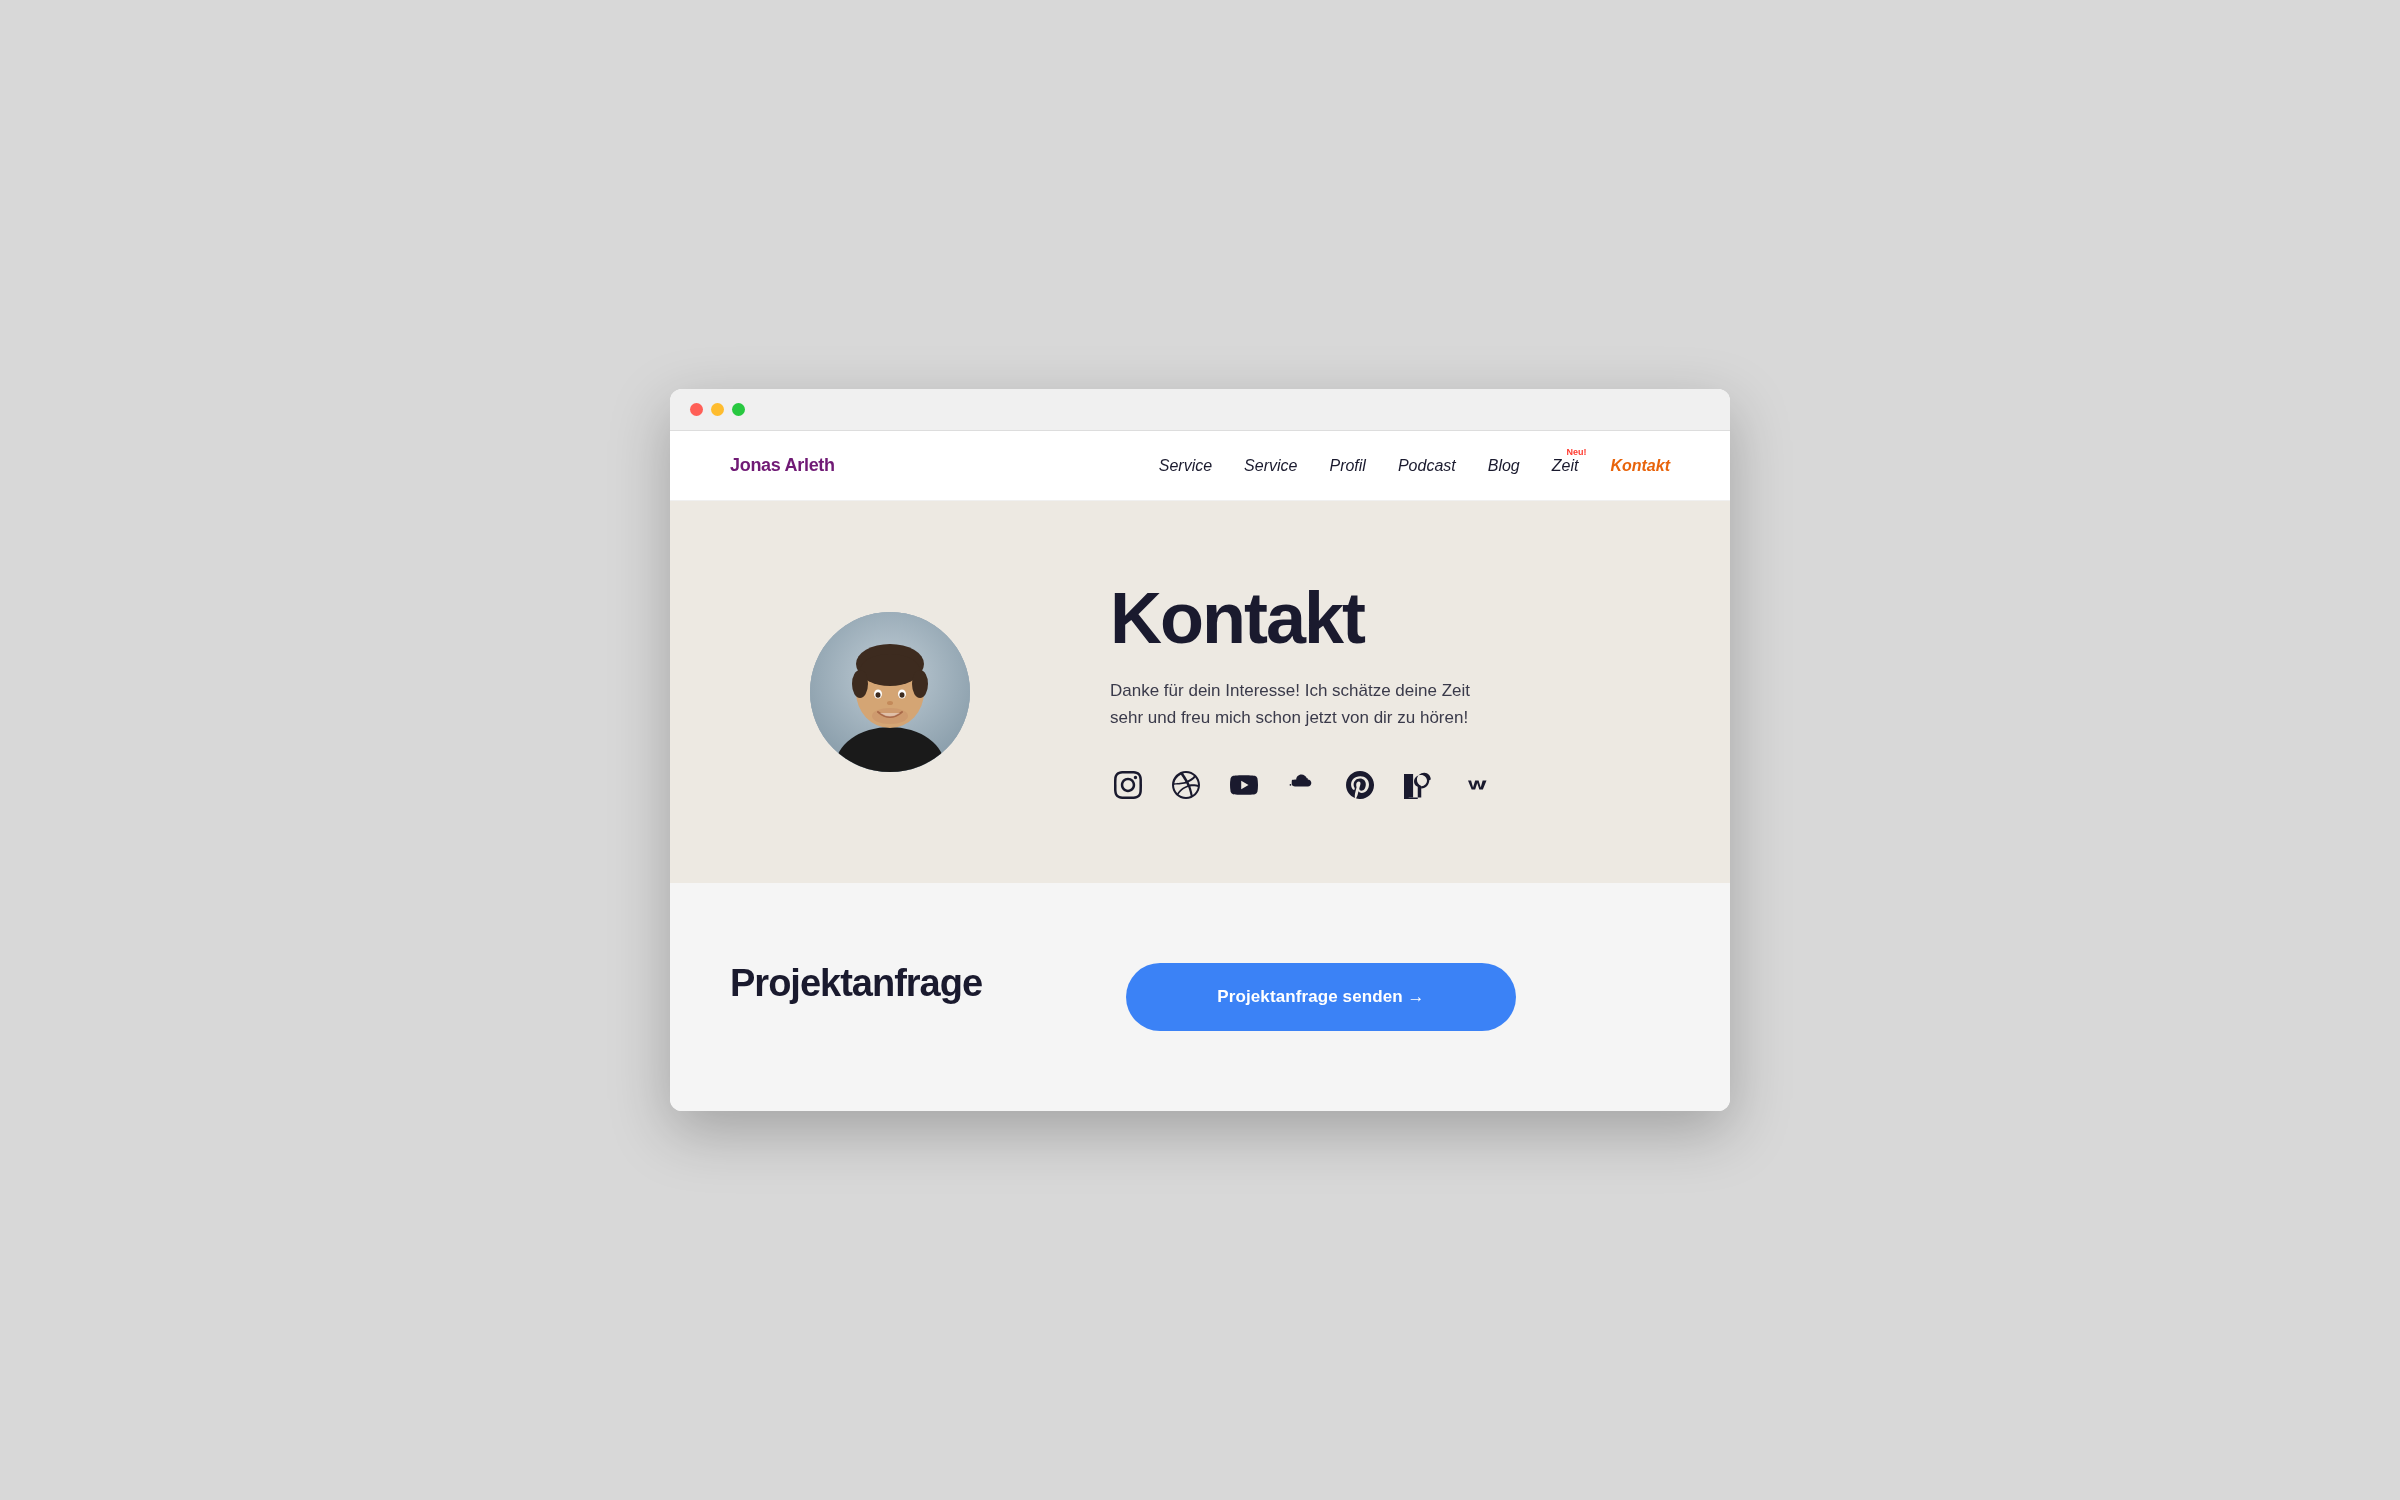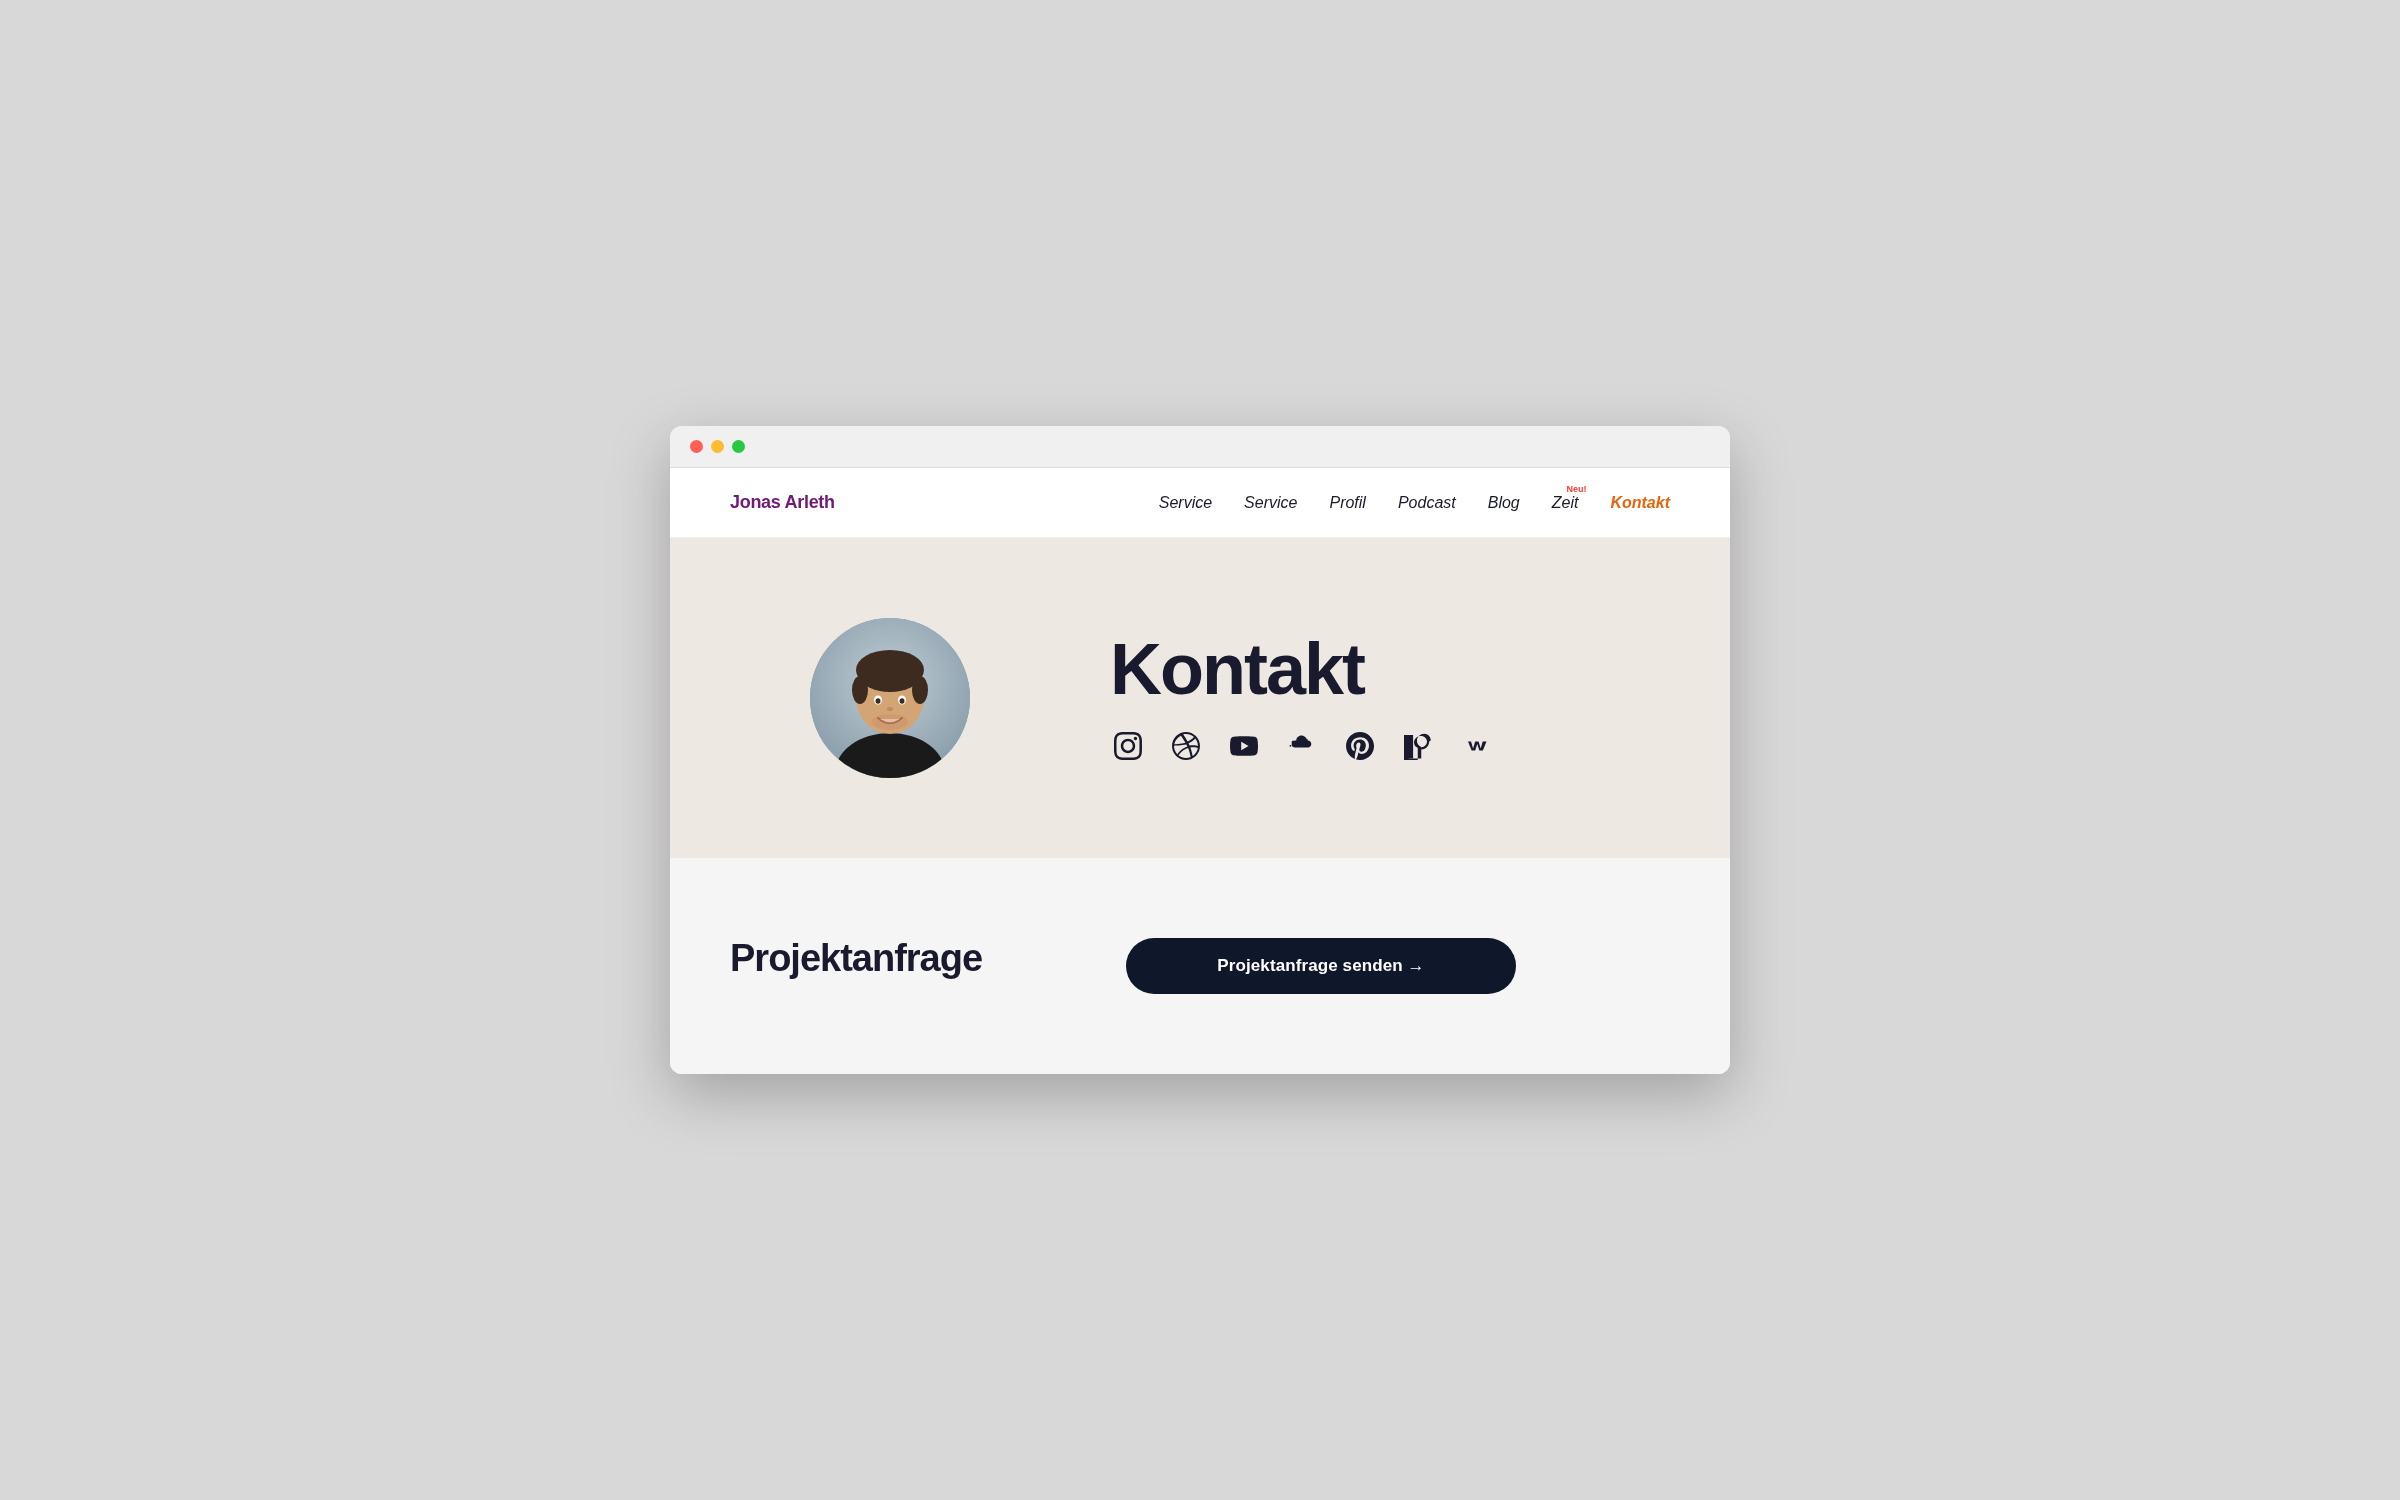--- a/index.html
+++ b/index.html
@@ -199,25 +199,25 @@
 
     .project-desc {
       font-size: 16px;
       color: #3a3a4a;
       line-height: 1.7;
       margin-bottom: 36px;
       max-width: 400px;
     }
 
     .cta-button {
-      background: #0f172a;
+      background: #3b82f6;
       color: #ffffff;
       border: none;
       border-radius: 50px;
-      padding: 18px 0;
+      padding: 24px 0;
       width: 390px;
       font-size: 17px;
       font-weight: 600;
       cursor: pointer;
       display: flex;
       align-items: center;
       justify-content: center;
       gap: 8px;
       letter-spacing: 0.1px;
     }
@@ -298,20 +298,21 @@
           <path d="M 68 100 Q 80 110 92 100" stroke="#a06040" stroke-width="2" fill="none" stroke-linecap="round"></path>
 
           <path d="M 70 101 Q 80 108 90 101" stroke="none" fill="#fff" opacity="0.6"></path>
 
           <ellipse cx="80" cy="104" rx="18" ry="8" fill="#c08060" opacity="0.3"></ellipse>
         </svg>
       </div>
     </div>
     <div class="hero-right">
       <h1 class="hero-title">Kontakt</h1>
+      <p class="hero-subtitle">Danke für dein Interesse! Ich schätze deine Zeit sehr und freu mich schon jetzt von dir zu hören!</p>
       <div class="social-icons">
 
         <div class="social-icon">
           <svg viewBox="0 0 24 24" xmlns="http://www.w3.org/2000/svg">
             <path d="M12 2.163c3.204 0 3.584.012 4.85.07 3.252.148 4.771 1.691 4.919 4.919.058 1.265.069 1.645.069 4.849 0 3.205-.012 3.584-.069 4.849-.149 3.225-1.664 4.771-4.919 4.919-1.266.058-1.644.07-4.85.07-3.204 0-3.584-.012-4.849-.07-3.26-.149-4.771-1.699-4.919-4.92-.058-1.265-.07-1.644-.07-4.849 0-3.204.013-3.583.07-4.849.149-3.227 1.664-4.771 4.919-4.919 1.266-.057 1.645-.069 4.849-.069zm0-2.163c-3.259 0-3.667.014-4.947.072-4.358.2-6.78 2.618-6.98 6.98-.059 1.281-.073 1.689-.073 4.948 0 3.259.014 3.668.072 4.948.2 4.358 2.618 6.78 6.98 6.98 1.281.058 1.689.072 4.948.072 3.259 0 3.668-.014 4.948-.072 4.354-.2 6.782-2.618 6.979-6.98.059-1.28.073-1.689.073-4.948 0-3.259-.014-3.667-.072-4.947-.196-4.354-2.617-6.78-6.979-6.98-1.281-.059-1.69-.073-4.949-.073zm0 5.838c-3.403 0-6.162 2.759-6.162 6.162s2.759 6.163 6.162 6.163 6.162-2.759 6.162-6.163c0-3.403-2.759-6.162-6.162-6.162zm0 10.162c-2.209 0-4-1.79-4-4 0-2.209 1.791-4 4-4s4 1.791 4 4c0 2.21-1.791 4-4 4zm6.406-11.845c-.796 0-1.441.645-1.441 1.44s.645 1.44 1.441 1.44c.795 0 1.439-.645 1.439-1.44s-.644-1.44-1.439-1.44z"></path>
           </svg>
         </div>
 
         <div class="social-icon">
           <svg viewBox="0 0 24 24" xmlns="http://www.w3.org/2000/svg">

